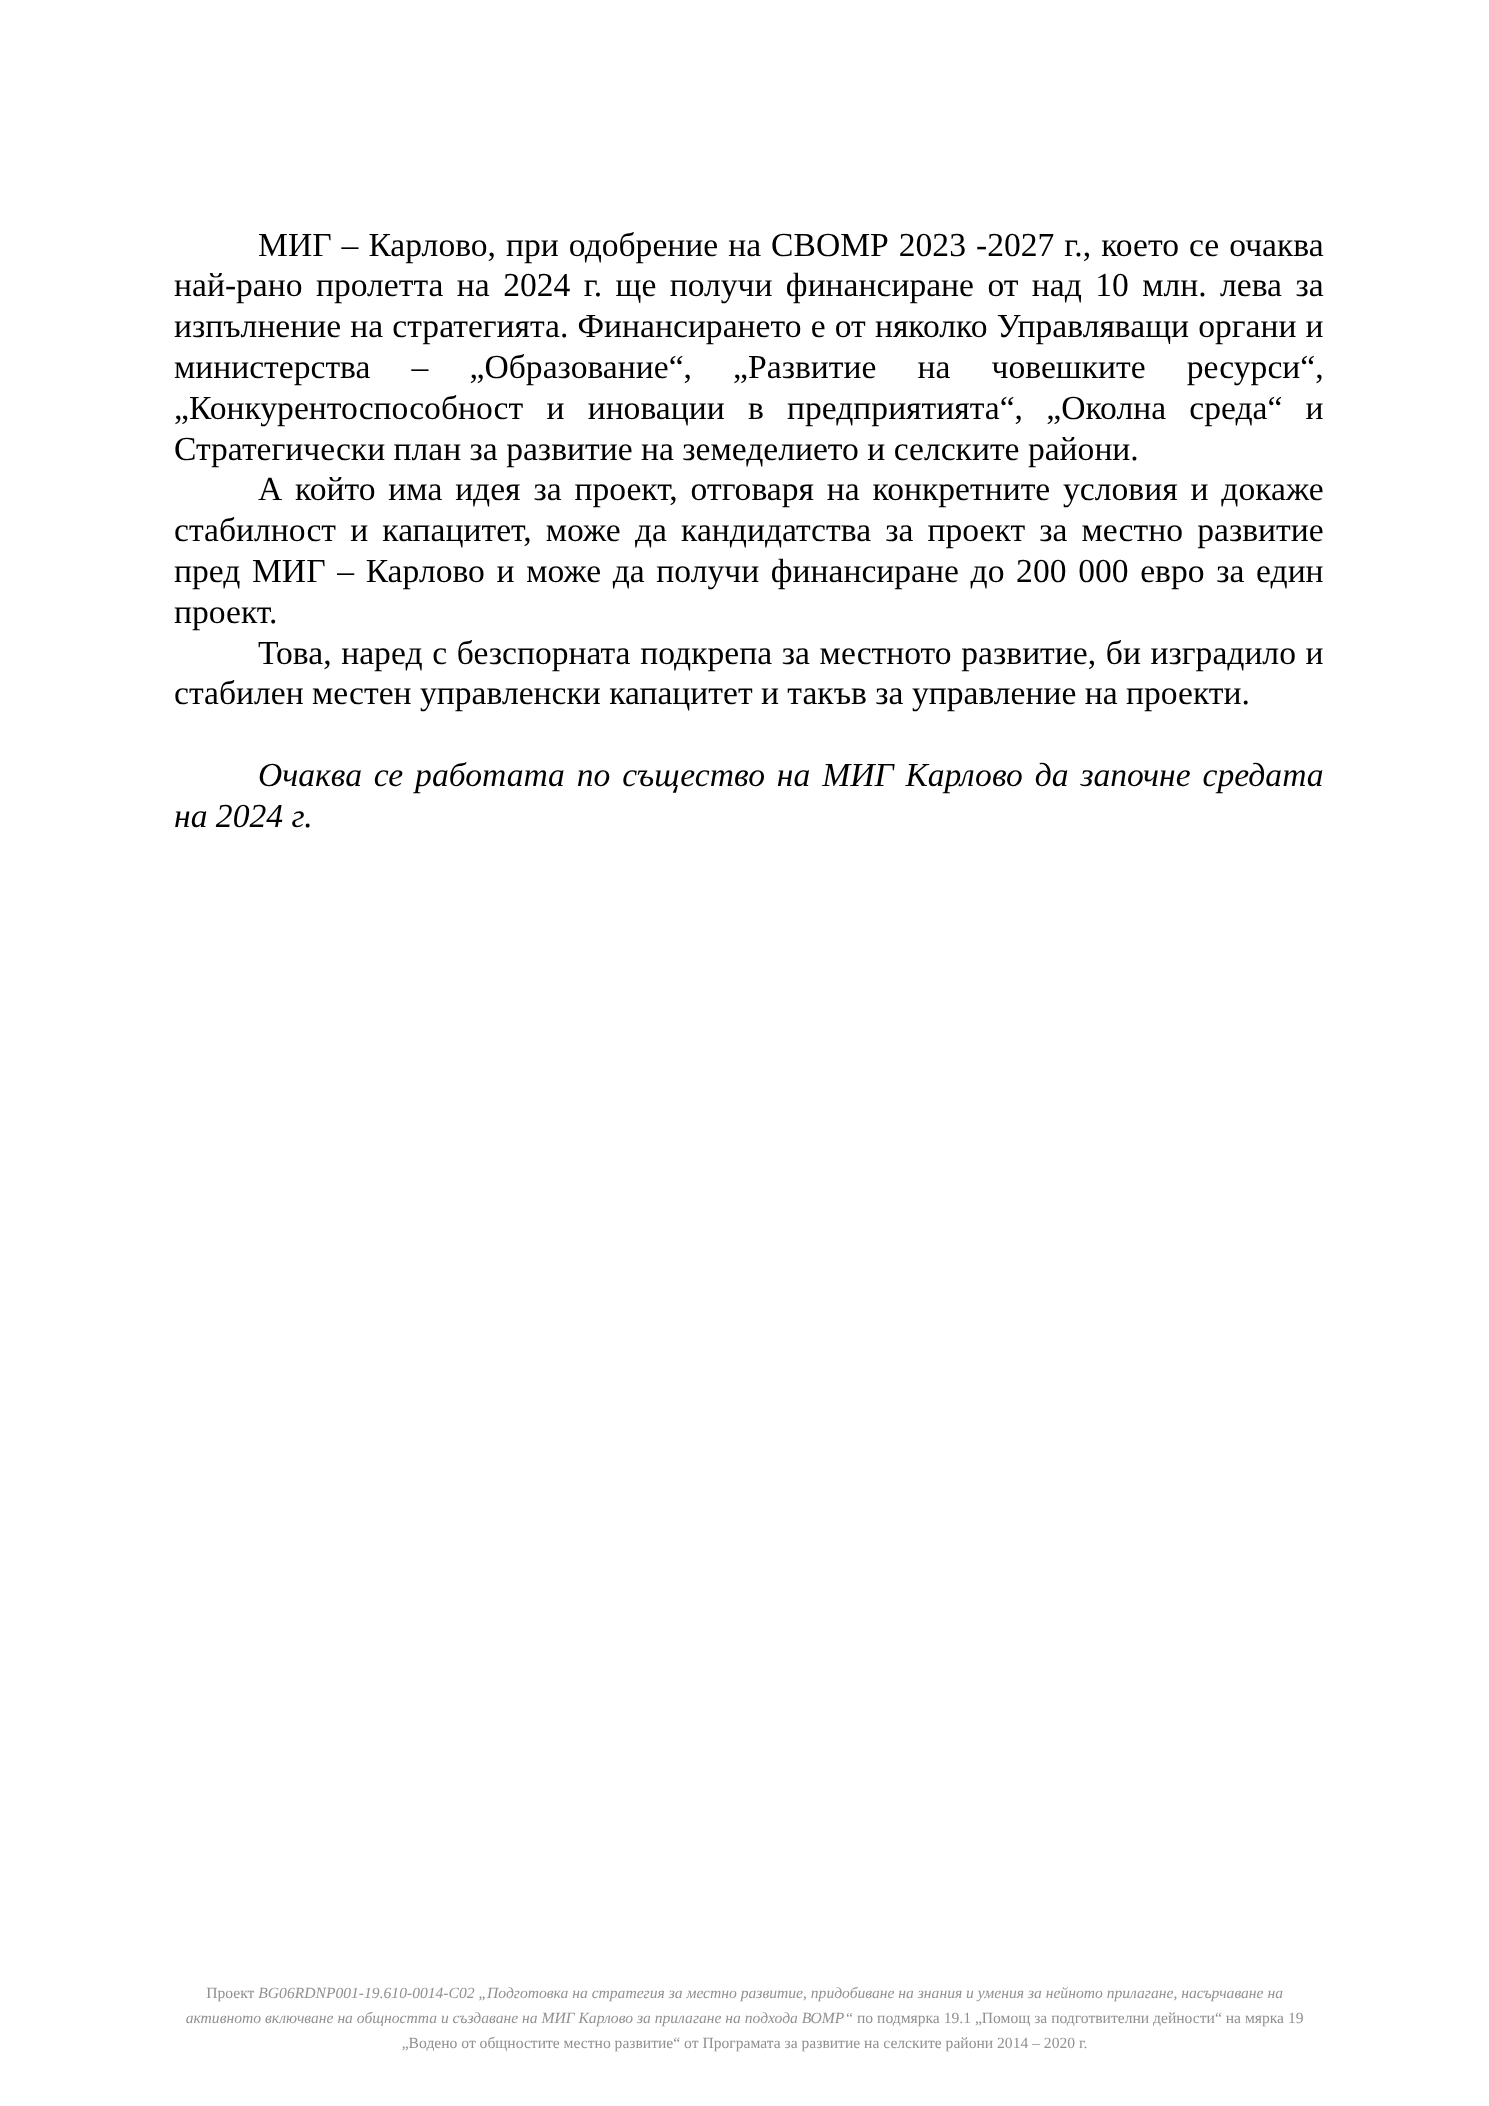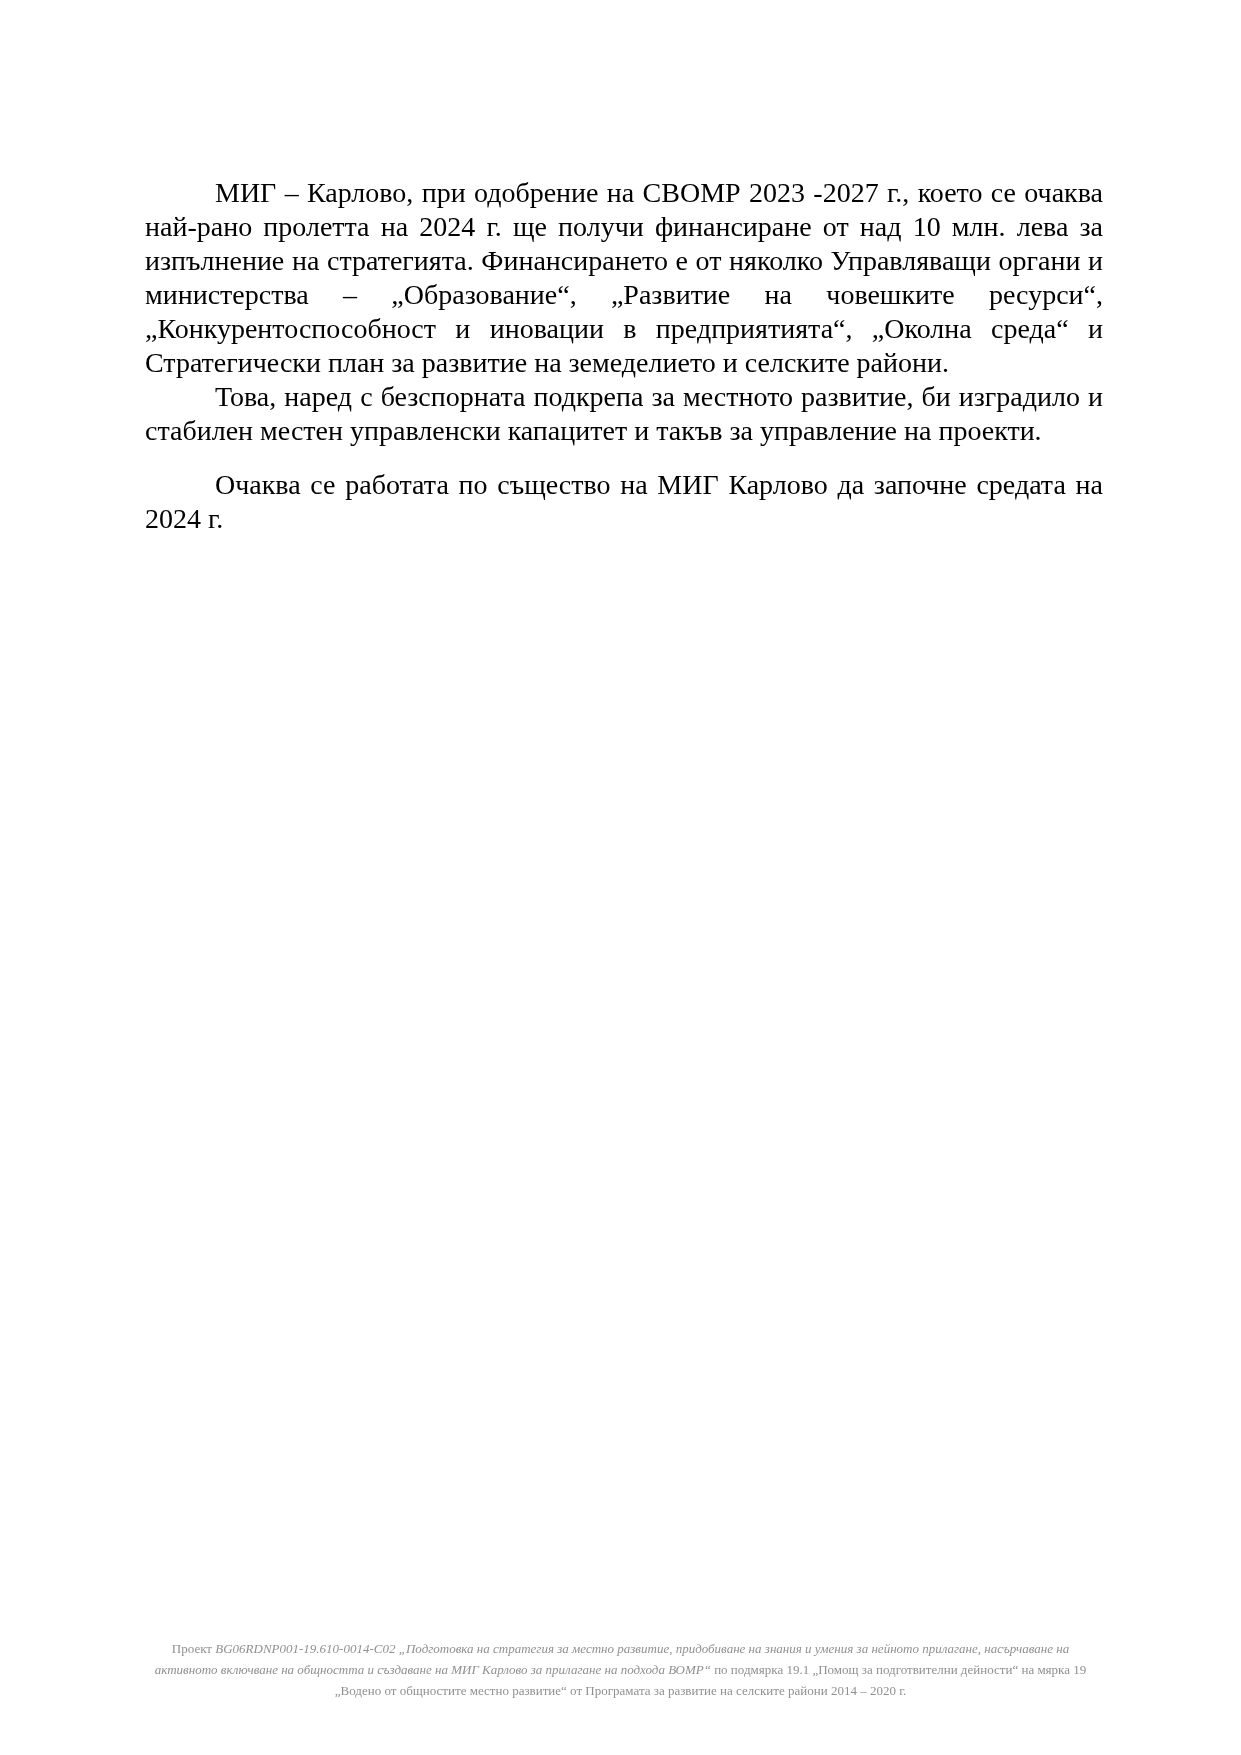--- a/index.html
+++ b/index.html
@@ -5,42 +5,43 @@
   html, body { margin: 0; padding: 0; }
   body {
     width: 1241px;
     height: 1755px;
     position: relative;
     background: #ffffff;
     font-family: "Liberation Serif", serif;
   }
   .page {
     position: absolute;
-    left: 0; top: 0;
+    left: 0; top: 12px;
     width: 1241px;
     height: 1721px;
     background: #ffffff;
     overflow: hidden;
   }
   .body-text {
     position: absolute;
     left: 145px;
     top: 176px;
     width: 958px;
     color: #000000;
     font-size: 28px;
     line-height: 34px;
     text-align: justify;
   }
   .body-text p {
     margin: 0;
     text-indent: 70px;
   }
   .body-text p.gap-above {
-    margin-top: 20px;
+    margin-top: 34px;
+    font-style: italic;
   }
   .body-text a {
     color: #0000ff;
     text-decoration: underline;
   }
   .footer {
     position: absolute;
     left: 148px;
     top: 1638px;
     width: 945px;
@@ -51,19 +52,20 @@
   }
   .footer .it { font-style: italic; }
 </style>
 </head>
 <body>
 
 <div class="page">
 
   <div class="body-text">
     <p>МИГ – Карлово, при одобрение на СВОМР 2023 -2027 г., което се очаква най-рано пролетта на 2024 г. ще получи финансиране от над 10 млн. лева за изпълнение на стратегията. Финансирането е от няколко Управляващи органи и министерства – „Образование“, „Развитие на човешките  ресурси“, „Конкурентоспособност и иновации в предприятията“, „Околна среда“ и Стратегически план за развитие на земеделието и селските райони.</p>
+    <p>А който има идея за проект, отговаря на конкретните условия и докаже стабилност и капацитет, може да кандидатства за проект за местно развитие пред МИГ – Карлово и може да получи финансиране до 200 000 евро за един проект.</p>
     <p>Това, наред с безспорната подкрепа за местното развитие, би изградило и стабилен местен управленски капацитет и такъв за управление на проекти.</p>
     <p class="gap-above">Очаква се работата по същество на МИГ Карлово да започне средата на 2024 г.</p>
   </div>
 
   <div class="footer"><span>Проект </span><span class="it">BG06RDNP001-19.610-0014-C02 „Подготовка на стратегия за местно развитие, придобиване на знания и умения за нейното прилагане, насърчаване на активното включване на общността и създаване на МИГ Карлово за прилагане на подхода ВОМР“</span><span> по подмярка 19.1 „Помощ за подготвителни дейности“ на мярка 19 „Водено от общностите местно развитие“ от Програмата за развитие на селските райони 2014 – 2020 г.</span></div>
 
 </div>
 
 </body></html>

